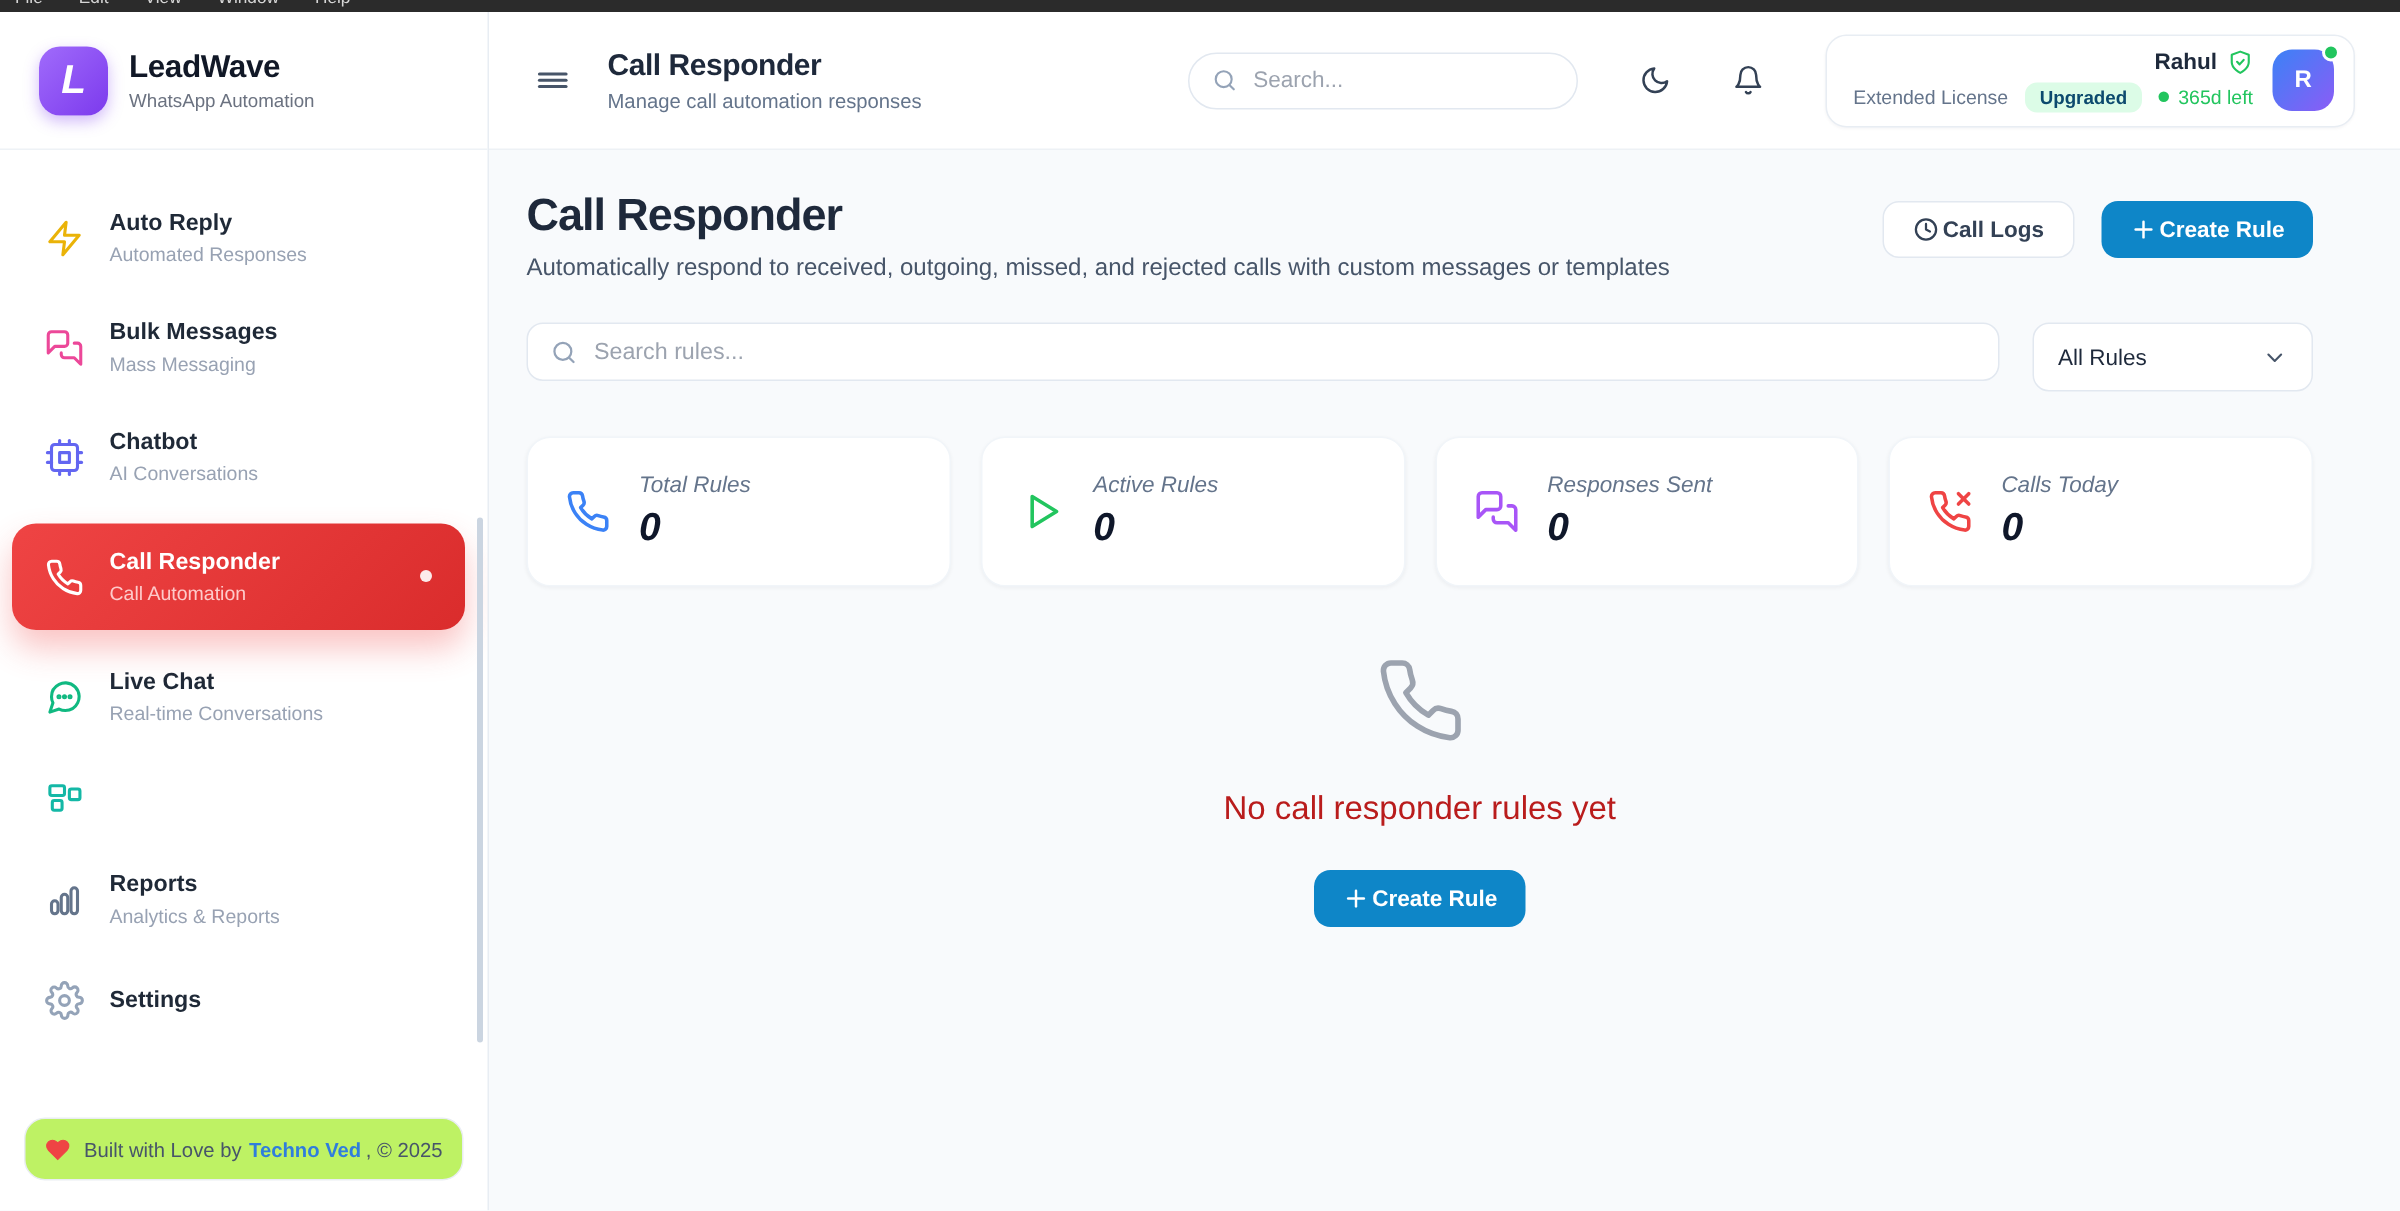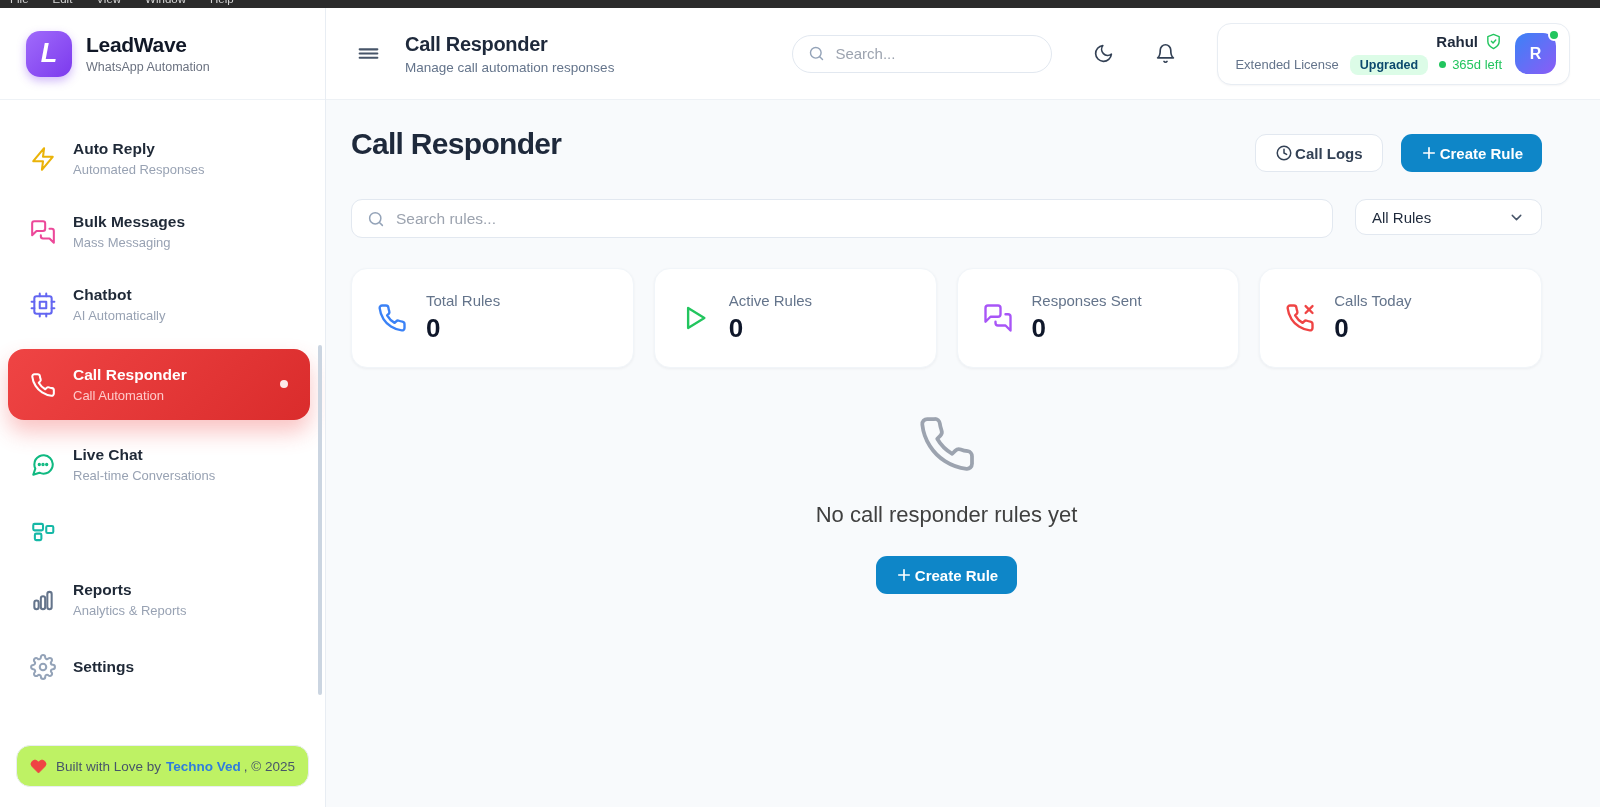--- a/index.html
+++ b/index.html
@@ -97,37 +97,37 @@
   .btn-outline { background:#fff; border:1px solid #e2e8f0; color:#334155;
     font-weight:600; padding:0 19px; }
   .btn-primary { background:#0e86c8; border:none; color:#fff; font-weight:700; padding:0 19px; }
 
   .filter-row { display:flex; gap:22px; margin-top:27px; }
   .rules-search { flex:1; height:39px; border:1px solid #e2e8f0; border-radius:11px;
     background:#fff; display:flex; align-items:center; gap:11px; padding:0 15px; color:#94a3b8; }
   .rules-search input { border:none; outline:none; width:100%; font-size:15.5px; color:#334155;
     font-family:inherit; background:transparent; }
   .rules-search input::placeholder { color:#9ca3af; }
-  .rules-filter { width:187px; height:36px; border:1px solid #e2e8f0; border-radius:11px;
+  .rules-filter { width:187px; height:46px; border:1px solid #e2e8f0; border-radius:11px;
     background:#fff; display:flex; align-items:center; justify-content:space-between;
     padding:0 16px; font-size:15px; color:#1e293b; cursor:pointer; }
   .rules-filter .chev { color:#475569; display:flex; }
 
-  .stats-row { display:grid; grid-template-columns:repeat(4,1fr); gap:20px; margin-top:30px; }
+  .stats-row { display:grid; grid-template-columns:repeat(4,1fr); gap:20px; margin-top:30px;font-style:italic; }
   .stat-card { background:#fff; border:1px solid #f1f5f9; border-radius:16px; height:100px;
     display:flex; align-items:center; gap:19px; padding:0 25px;
     box-shadow:0 1px 3px rgba(15,23,42,.05); }
   .stat-icon { display:flex; flex:none; }
   .stat-icon svg { width:30px; height:30px; }
   .stat-label { font-size:15px; color:#64748b; }
   .stat-value { font-size:26px; font-weight:800; color:#0f172a; margin-top:3px; }
 
   .empty { text-align:center; margin-top:46px; }
   .empty-icon { color:#9ca3af; }
-  .empty-title { font-size:22px; font-weight:500; color:#404040; margin-top:24px; }
+  .empty-title { font-size:22px; font-weight:500; color:#b91c1c; margin-top:24px; }
   .empty-desc { font-size:15.5px; color:#475569; margin-top:11px; }
   .empty-btn { margin-top:28px; }
 </style>
 </head>
 <body>
 
 <div class="menubar">
   <div class="menubar-inner">
     <span>File</span>
     <span>Edit</span>
@@ -184,21 +184,21 @@
               <line x1="9" y1="20" x2="9" y2="22.5"></line>
               <line x1="15" y1="20" x2="15" y2="22.5"></line>
               <line x1="20" y1="9" x2="22.5" y2="9"></line>
               <line x1="20" y1="15" x2="22.5" y2="15"></line>
               <line x1="1.5" y1="9" x2="4" y2="9"></line>
               <line x1="1.5" y1="15" x2="4" y2="15"></line>
             </svg>
         </span>
         <span>
             <span class="nav-label">Chatbot</span>
-        <span class="nav-sub">AI Automatically</span>
+        <span class="nav-sub">AI Conversations</span>
           </span>
       </div>
 
       <div class="nav-item active">
         <span class="nav-icon">
           <svg viewBox="0 0 24 24" fill="none" stroke="currentColor" stroke-width="1.9" stroke-linecap="round" stroke-linejoin="round">
               <path d="M22 16.92v3a2 2 0 0 1-2.18 2 19.79 19.79 0 0 1-8.63-3.07 19.5 19.5 0 0 1-6-6 19.79 19.79 0 0 1-3.07-8.67A2 2 0 0 1 4.11 2h3a2 2 0 0 1 2 1.72 12.84 12.84 0 0 0 .7 2.81 2 2 0 0 1-.45 2.11L8.09 9.91a16 16 0 0 0 6 6l1.27-1.27a2 2 0 0 1 2.11-.45 12.84 12.84 0 0 0 2.81.7A2 2 0 0 1 22 16.92z"></path>
             </svg>
         </span>
         <span>
@@ -335,20 +335,21 @@
             <span class="avatar-dot"></span>
           </div>
         </div>
       </div>
     </header>
 
     <main class="main">
       <div class="page-head">
         <div>
           <h1 class="page-title">Call Responder</h1>
+          <div class="page-sub">Automatically respond to received, outgoing, missed, and rejected calls with custom messages or templates</div>
         </div>
         <div class="head-actions">
           <button class="btn btn-outline">
             <span style="display:flex;">
               <svg width="18" height="18" viewBox="0 0 24 24" fill="none" stroke="currentColor" stroke-width="2" stroke-linecap="round" stroke-linejoin="round">
                   <circle cx="12" cy="12" r="9"></circle>
                   <polyline points="12 7 12 12 15.5 13.8"></polyline>
                 </svg>
             </span>
             <span>Call Logs</span>

